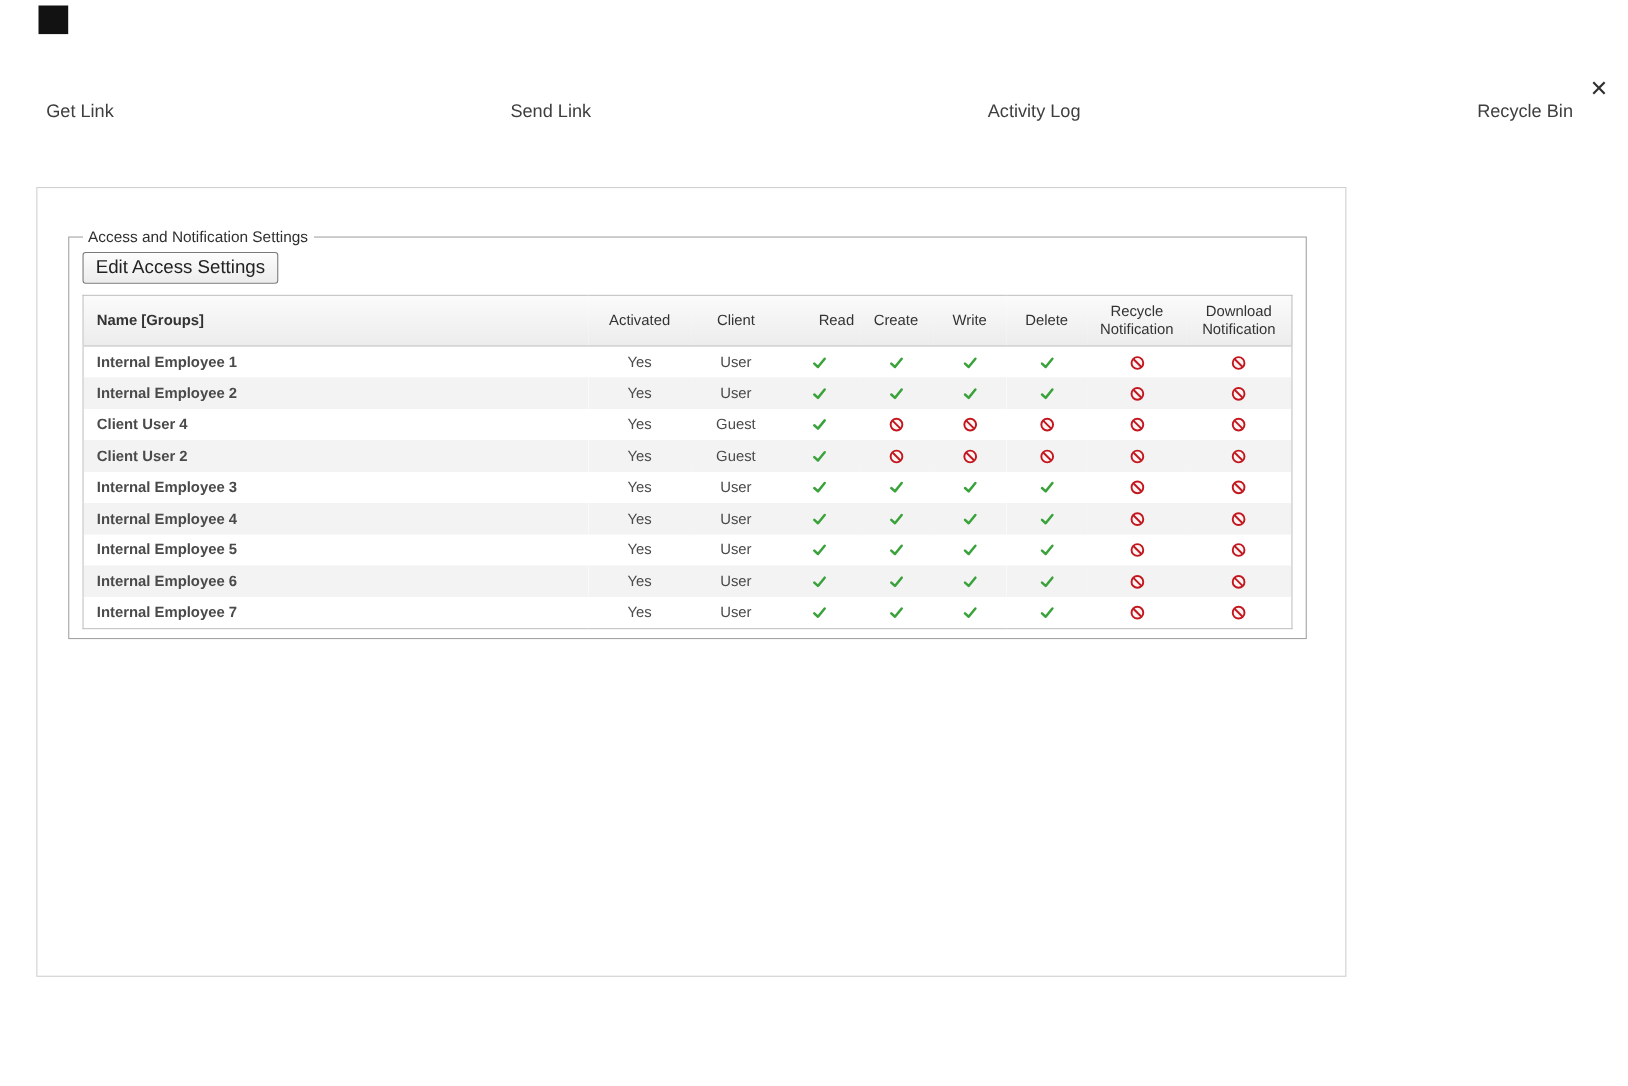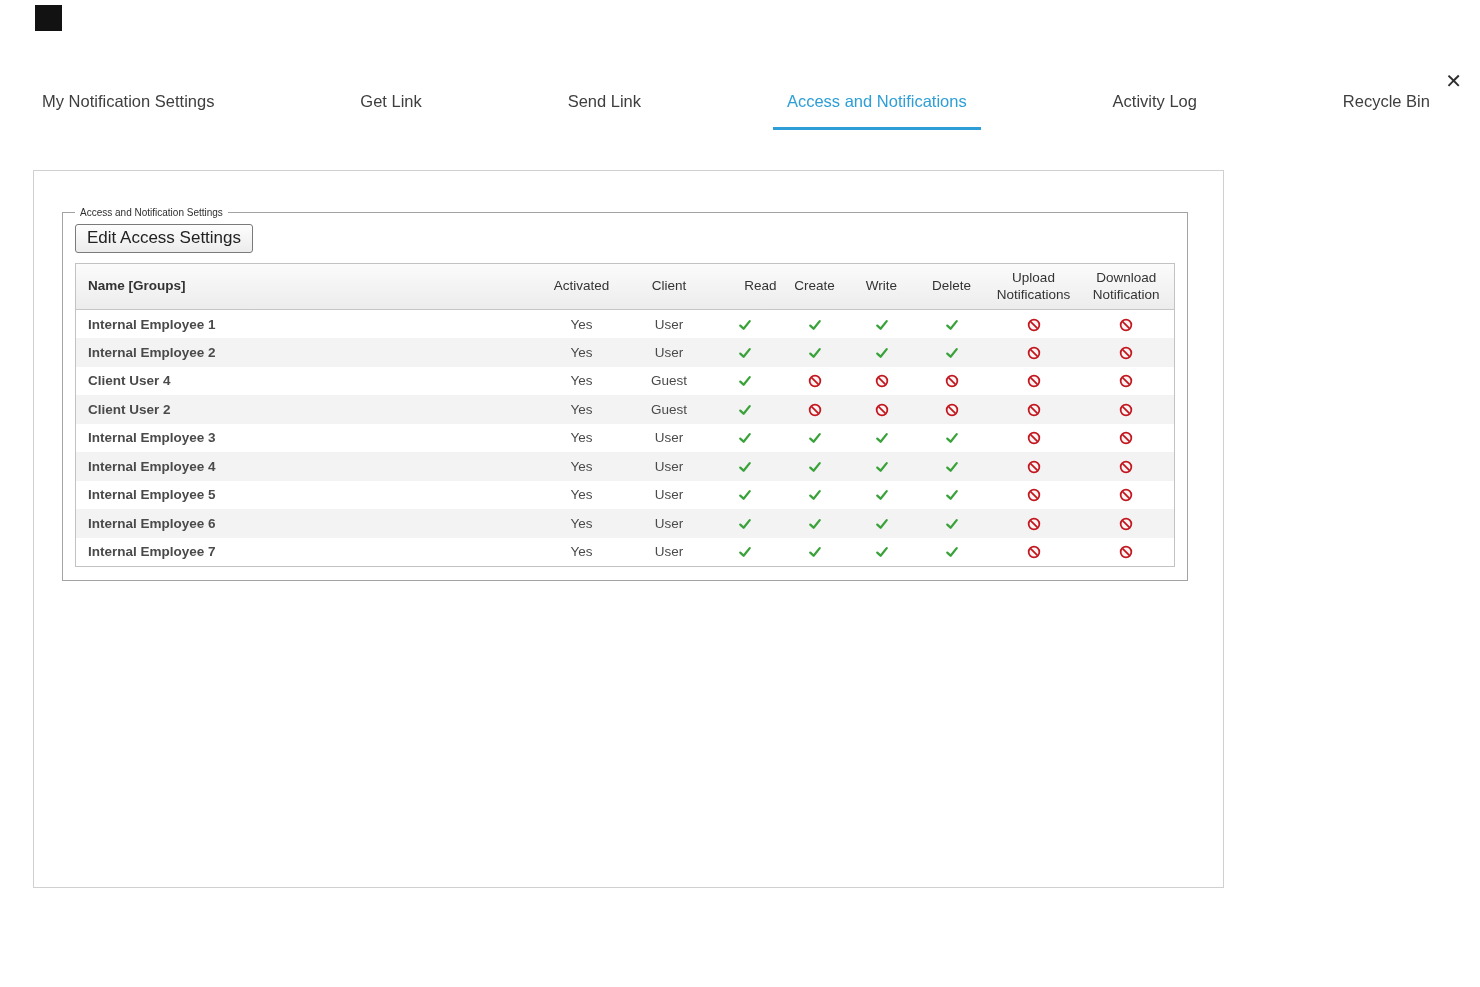--- a/index.html
+++ b/index.html
@@ -38,21 +38,21 @@
   .panel {
     position:absolute; left:33px; top:170px; width:1191px; height:718px;
     background:#ffffff; border:1px solid #d0d0d0;
   }
 
   .settings-fieldset {
     position:absolute; left:28px; top:36px; width:1126px; height:374px;
     border:1px solid #a3a3a3; padding:4px 12px 10px 12px; background:#fff;
   }
   .settings-fieldset legend {
-    font-size:10px; color:#2f2f2f; padding:0 5px; margin-left:0;
+    font-size:14px; color:#2f2f2f; padding:0 5px; margin-left:0;
   }
 
   .edit-btn {
     display:inline-block; margin:2px 0 0 0; padding:3px 11px 4px 11px;
     font-family:"Liberation Sans", sans-serif; font-size:17px; color:#222;
     background:linear-gradient(#fdfdfd, #ececec); border:1px solid #7a7a7a;
     border-radius:3px; cursor:pointer;
   }
 
   table.perm-table {
@@ -88,30 +88,24 @@
 </style>
 </head>
 <body>
 
 <div class="corner-square"></div>
 
 <div class="close-icon">✕</div>
 
 <div class="tab-bar">
     <div class="tab">
-    <span class="tab-label">My Notification Settings</span>
-  </div>
-    <div class="tab">
     <span class="tab-label">Get Link</span>
   </div>
     <div class="tab">
     <span class="tab-label">Send Link</span>
-  </div>
-    <div class="tab active">
-    <span class="tab-label">Access and Notifications</span>
   </div>
     <div class="tab">
     <span class="tab-label">Activity Log</span>
   </div>
     <div class="tab">
     <span class="tab-label">Recycle Bin</span>
   </div>
   </div>
 
 <div class="panel">
@@ -121,21 +115,21 @@
     <table class="perm-table">
       <thead>
         <tr>
             <th class="col-name">Name [Groups]</th>
             <th>Activated</th>
             <th>Client</th>
             <th>Read</th>
             <th>Create</th>
             <th>Write</th>
             <th>Delete</th>
-            <th>Upload Notifications</th>
+            <th>Recycle Notification</th>
             <th>Download Notification</th>
           </tr>
       </thead>
       <tbody>
           <tr>
             <td class="col-name">Internal Employee 1</td>
             <td>Yes</td>
             <td>User</td>
             <td><span><svg class="perm-icon" viewBox="0 0 16 16">
                   <path d="M2.6 8.7 L6.4 12.2 L13.4 3.6" style="fill:none;stroke:var(--allow);stroke-width:2.6;stroke-linecap:round;stroke-linejoin:round"></path>

